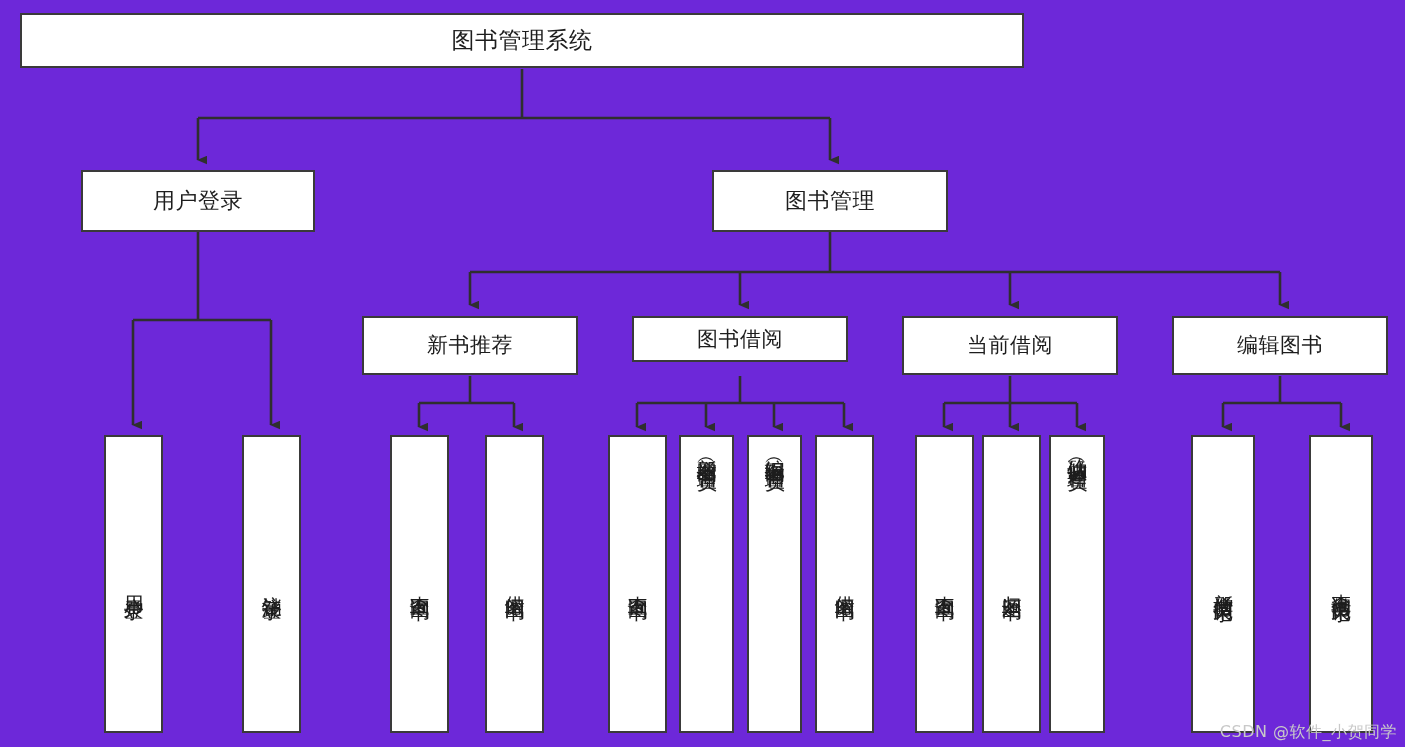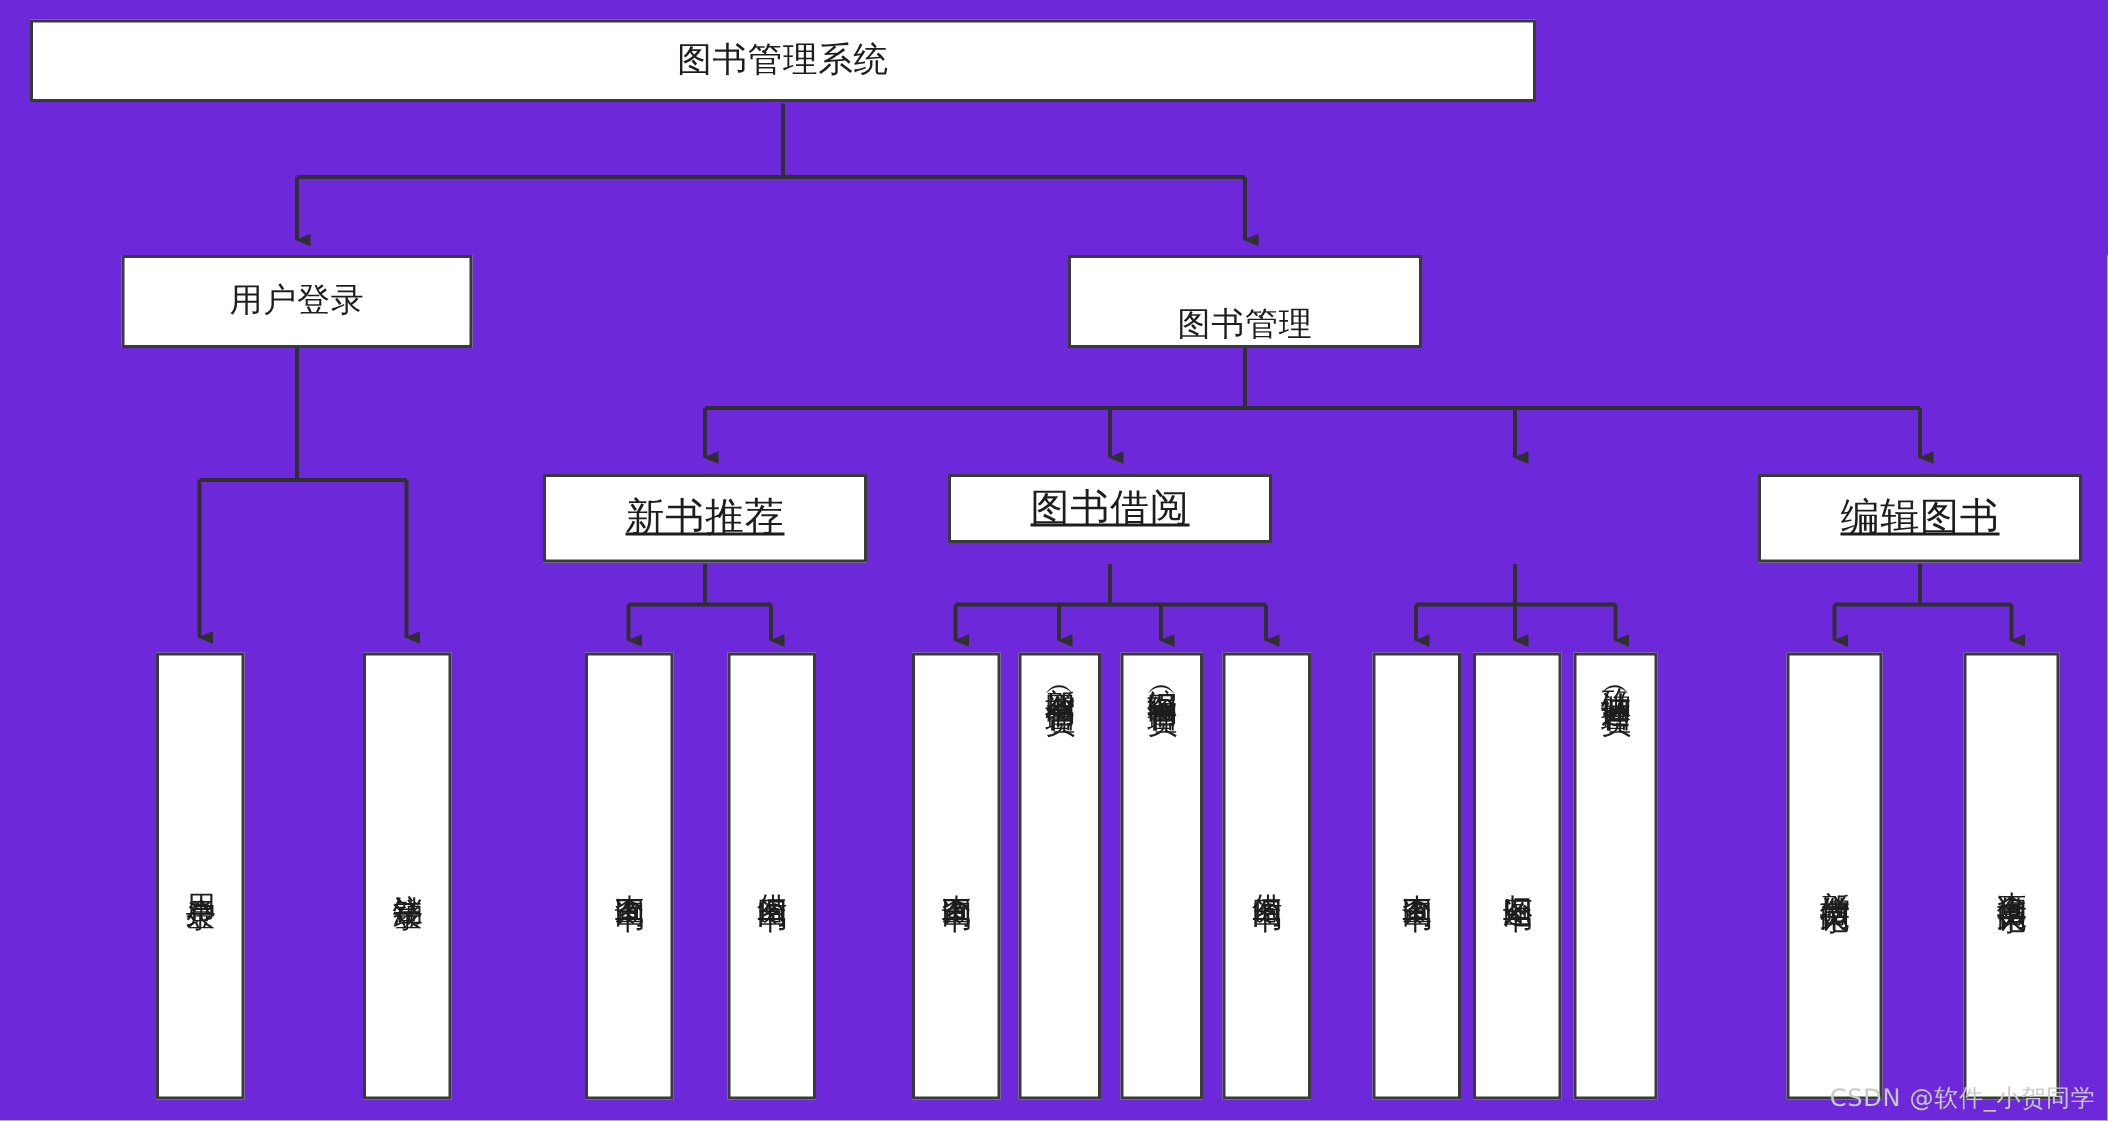--- a/index.html
+++ b/index.html
@@ -48,21 +48,21 @@
     color: #1d1d1d;
     line-height: 1.18;
     writing-mode: vertical-rl;
     text-orientation: upright;
     letter-spacing: 2px;
     white-space: nowrap;
     font-family: "DejaVu Sans", "Liberation Sans", sans-serif;
   }
   .box-title .node-label-h { font-size: 23px; }
   .box-l2 .node-label-h  { font-size: 22px; }
-  .box-l3 .node-label-h  { font-size: 26px; text-decoration: underline; }
+  .box-l3 .node-label-h  { font-size: 21px; }
   .leaf-box {
     align-items: flex-start;
     justify-content: center;
     padding-top: 6px;
   }
   .leaf-box.leaf-center { align-items: center; padding-top: 0; }
   .watermark {
     position: absolute;
     right: 8px;
     bottom: 4px;
@@ -141,32 +141,35 @@
   </svg>
 
   <div class="node-box box-title" style="left:20px; top:13px; width:1004px; height:55px;">
     <span class="node-label-h">图书管理系统</span>
   </div>
 
   <div class="node-box box-l2" style="left:81px; top:170px; width:234px; height:62px;">
     <span class="node-label-h">用户登录</span>
   </div>
 
-  <div class="node-box box-l2" style="left:712px; top:170px; width:236px; height:62px;align-items:flex-end;">
+  <div class="node-box box-l2" style="left:712px; top:170px; width:236px; height:62px;">
     <span class="node-label-h">图书管理</span>
   </div>
 
   <div class="node-box box-l3" style="left:362px; top:316px; width:216px; height:59px;">
     <span class="node-label-h">新书推荐</span>
   </div>
 
   <div class="node-box box-l3" style="left:632px; top:316px; width:216px; height:46px;">
     <span class="node-label-h">图书借阅</span>
   </div>
 
+  <div class="node-box box-l3" style="left:902px; top:316px; width:216px; height:59px;">
+    <span class="node-label-h">当前借阅</span>
+  </div>
 
   <div class="node-box box-l3" style="left:1172px; top:316px; width:216px; height:59px;">
     <span class="node-label-h">编辑图书</span>
   </div>
 
   <div class="node-box leaf-box leaf-center" style="left:104px; top:435px; width:59px; height:298px;">
     <span class="node-label-v">用户登录</span>
   </div>
 
   <div class="node-box leaf-box leaf-center" style="left:242px; top:435px; width:59px; height:298px;">

